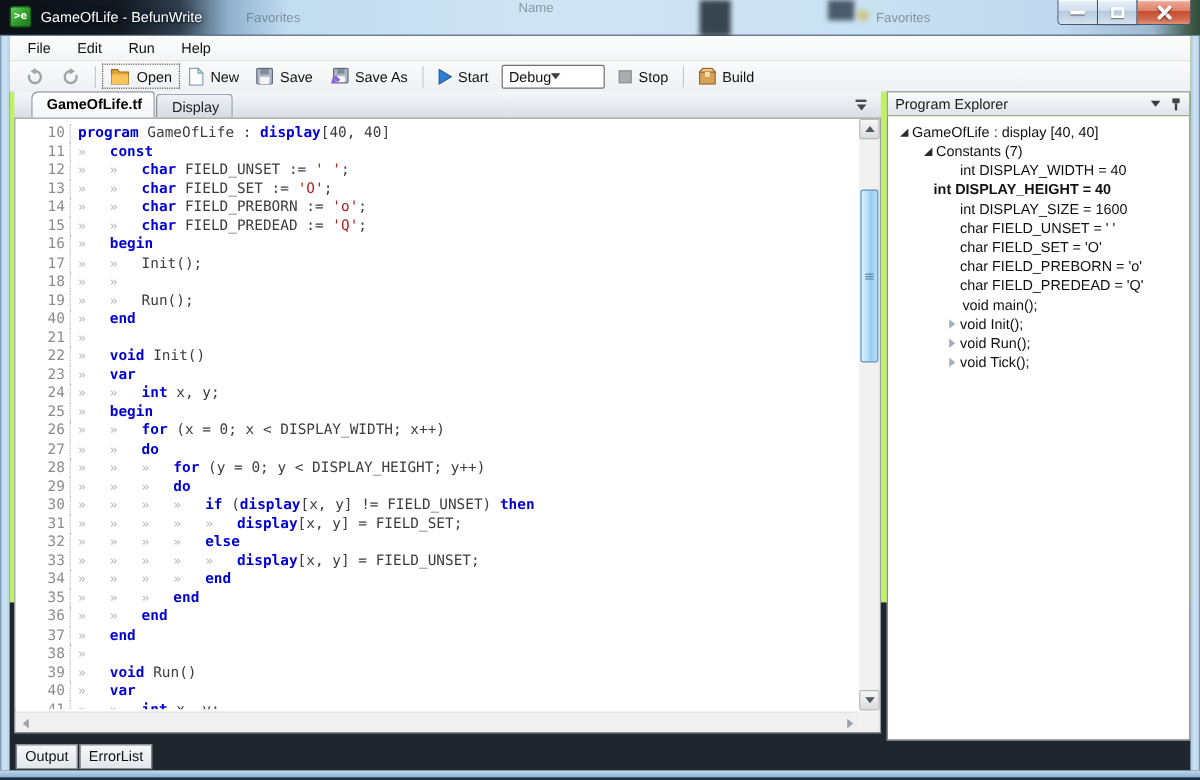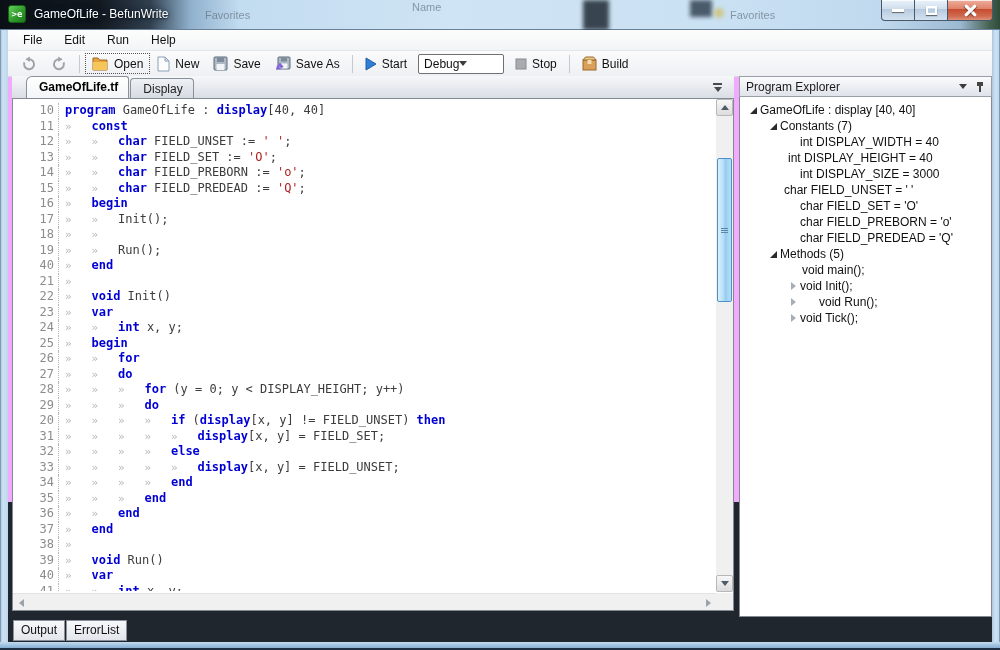--- a/index.html
+++ b/index.html
@@ -33,21 +33,21 @@
   .glyph-close i:last-child  { transform:rotate(-45deg); }
 
   
   .frame-l,.frame-r { position:absolute; top:30px; width:8px; height:612px;
     background:linear-gradient(90deg,#a9c6e0,#cde2f3 40%,#bdd7ec); box-shadow:inset 1px 0 0 #7e99b4; }
   .frame-l { left:0; } .frame-r { left:992px; box-shadow:inset -1px 0 0 #7e99b4; }
   .frame-b { position:absolute; left:0; top:642px; width:1000px; height:8px;
     background:linear-gradient(#c4dcf0,#9cc0de 60%,#86aed2); border-bottom:2px solid #1d2f42; }
 
   
-  .client { position:absolute; left:8px; top:30px; width:984px; height:472px; background:#f0abfc; }
+  .client { position:absolute; left:8px; top:30px; width:984px; height:472px; background:#bef264; }
 
   .menubar { position:absolute; left:0; top:0; width:984px; height:21px;
     background:linear-gradient(#fdfdfd,#f2f4f6); border-bottom:1px solid #e3e6ea; display:flex; align-items:center; padding-left:4px; }
   .menu-item { font-size:12px; color:#111; padding:2px 11px; }
 
   .toolbar { position:absolute; left:0; top:21px; width:984px; height:26px;
     background:linear-gradient(#fbfbfc,#eef0f3); border-bottom:1px solid #d8dce1; display:flex; align-items:center; padding-left:6px; }
   .tbtn { display:flex; align-items:center; gap:5px; font-size:12px; color:#111; padding:2px 6px; border:1px solid transparent; }
   .tbtn.focused { border:1px dotted #555; }
   .tsep { width:1px; height:18px; background:#c6cad0; margin:0 5px; }
@@ -118,21 +118,21 @@
 </head>
 <body>
 
 <div id="stage">
 
   <div class="titlebar">
     <div class="ghost-band" style="left:583px;top:0;width:26px;height:30px;background:#141e28;"></div>
     <div class="ghost-band" style="left:690px;top:0;width:22px;height:17px;background:#2a3a48;"></div>
     <div class="ghost-band" style="left:714px;top:8px;width:10px;height:10px;background:#cfc06a;border-radius:50%;"></div>
     <span class="ghost" style="left:205px;top:9px;">Favorites</span>
-    <span class="ghost" style="left:412px;top:1px;">Name</span>
+    <span class="ghost" style="left:432px;top:1px;">Name</span>
     <span class="ghost" style="left:730px;top:9px;">Favorites</span>
 
     <div class="app-icon">&gt;e</div>
     <div class="win-title">GameOfLife - BefunWrite</div>
 
     <div class="winbtns">
       <div class="winbtn min">
           <div class="glyph-min"></div>
         </div>
       <div class="winbtn max">
@@ -258,25 +258,25 @@
                 <div class="cl"><span class="ln">16</span><span class="tb">»</span><span class="kw">begin</span></div>
                 <div class="cl"><span class="ln">17</span><span class="tb">»</span><span class="tb">»</span><span class="pl">Init();</span></div>
                 <div class="cl"><span class="ln">18</span><span class="tb">»</span><span class="tb">»</span></div>
                 <div class="cl"><span class="ln">19</span><span class="tb">»</span><span class="tb">»</span><span class="pl">Run();</span></div>
                 <div class="cl"><span class="ln">40</span><span class="tb">»</span><span class="kw">end</span></div>
                 <div class="cl"><span class="ln">21</span><span class="tb">»</span></div>
                 <div class="cl"><span class="ln">22</span><span class="tb">»</span><span class="kw">void</span><span class="pl"> Init()</span></div>
                 <div class="cl"><span class="ln">23</span><span class="tb">»</span><span class="kw">var</span></div>
                 <div class="cl"><span class="ln">24</span><span class="tb">»</span><span class="tb">»</span><span class="kw">int</span><span class="pl"> x, y;</span></div>
                 <div class="cl"><span class="ln">25</span><span class="tb">»</span><span class="kw">begin</span></div>
-                <div class="cl"><span class="ln">26</span><span class="tb">»</span><span class="tb">»</span><span class="kw">for</span></div>
+                <div class="cl"><span class="ln">26</span><span class="tb">»</span><span class="tb">»</span><span class="kw">for</span><span class="pl"> (x = 0; x &lt; DISPLAY_WIDTH; x++)</span></div>
                 <div class="cl"><span class="ln">27</span><span class="tb">»</span><span class="tb">»</span><span class="kw">do</span></div>
                 <div class="cl"><span class="ln">28</span><span class="tb">»</span><span class="tb">»</span><span class="tb">»</span><span class="kw">for</span><span class="pl"> (y = 0; y &lt; DISPLAY_HEIGHT; y++)</span></div>
                 <div class="cl"><span class="ln">29</span><span class="tb">»</span><span class="tb">»</span><span class="tb">»</span><span class="kw">do</span></div>
-                <div class="cl"><span class="ln">20</span><span class="tb">»</span><span class="tb">»</span><span class="tb">»</span><span class="tb">»</span><span class="kw">if</span><span class="pl"> (</span><span class="kw">display</span><span class="pl">[x, y] != FIELD_UNSET) </span><span class="kw">then</span></div>
+                <div class="cl"><span class="ln">30</span><span class="tb">»</span><span class="tb">»</span><span class="tb">»</span><span class="tb">»</span><span class="kw">if</span><span class="pl"> (</span><span class="kw">display</span><span class="pl">[x, y] != FIELD_UNSET) </span><span class="kw">then</span></div>
                 <div class="cl"><span class="ln">31</span><span class="tb">»</span><span class="tb">»</span><span class="tb">»</span><span class="tb">»</span><span class="tb">»</span><span class="kw">display</span><span class="pl">[x, y] = FIELD_SET;</span></div>
                 <div class="cl"><span class="ln">32</span><span class="tb">»</span><span class="tb">»</span><span class="tb">»</span><span class="tb">»</span><span class="kw">else</span></div>
                 <div class="cl"><span class="ln">33</span><span class="tb">»</span><span class="tb">»</span><span class="tb">»</span><span class="tb">»</span><span class="tb">»</span><span class="kw">display</span><span class="pl">[x, y] = FIELD_UNSET;</span></div>
                 <div class="cl"><span class="ln">34</span><span class="tb">»</span><span class="tb">»</span><span class="tb">»</span><span class="tb">»</span><span class="kw">end</span></div>
                 <div class="cl"><span class="ln">35</span><span class="tb">»</span><span class="tb">»</span><span class="tb">»</span><span class="kw">end</span></div>
                 <div class="cl"><span class="ln">36</span><span class="tb">»</span><span class="tb">»</span><span class="kw">end</span></div>
                 <div class="cl"><span class="ln">37</span><span class="tb">»</span><span class="kw">end</span></div>
                 <div class="cl"><span class="ln">38</span><span class="tb">»</span></div>
                 <div class="cl"><span class="ln">39</span><span class="tb">»</span><span class="kw">void</span><span class="pl"> Run()</span></div>
                 <div class="cl"><span class="ln">40</span><span class="tb">»</span><span class="kw">var</span></div>
@@ -330,61 +330,55 @@
               <div class="trow" style="padding-left: 26px;">
                 <span class="exp-spot">
                   <span class="exp-open"></span>
                 </span>
                 <span>Constants (7)</span>
               </div>
               <div class="trow" style="padding-left: 46px;">
                 <span class="exp-spot"></span>
                 <span>int DISPLAY_WIDTH = 40</span>
               </div>
-              <div class="trow" style="padding-left: 34px;">
+              <div class="trow" style="padding-left: 24px; font-weight: bold;">
                 <span class="exp-spot"></span>
                 <span>int DISPLAY_HEIGHT = 40</span>
               </div>
               <div class="trow" style="padding-left: 46px;">
                 <span class="exp-spot"></span>
-                <span>int DISPLAY_SIZE = 3000</span>
-              </div>
-              <div class="trow" style="padding-left: 30px; align-items: center;">
+                <span>int DISPLAY_SIZE = 1600</span>
+              </div>
+              <div class="trow" style="padding-left: 46px; align-items: center;">
                 <span class="exp-spot"></span>
                 <span>char FIELD_UNSET = ' '</span>
               </div>
               <div class="trow" style="padding-left: 46px;">
                 <span class="exp-spot"></span>
                 <span>char FIELD_SET = 'O'</span>
               </div>
               <div class="trow" style="padding-left: 46px;">
                 <span class="exp-spot"></span>
                 <span>char FIELD_PREBORN = 'o'</span>
               </div>
               <div class="trow" style="padding-left: 46px;">
                 <span class="exp-spot"></span>
                 <span>char FIELD_PREDEAD = 'Q'</span>
-              </div>
-              <div class="trow" style="padding-left: 26px;">
-                <span class="exp-spot">
-                  <span class="exp-open"></span>
-                </span>
-                <span>Methods (5)</span>
               </div>
               <div class="trow" style="padding-left: 48px;">
                 <span class="exp-spot"></span>
                 <span>void main();</span>
               </div>
               <div class="trow" style="padding-left: 46px;">
                 <span class="exp-spot">
                   <span class="exp-closed"></span>
                 </span>
                 <span>void Init();</span>
               </div>
-              <div class="trow" style="padding-left: 46px; gap: 19px;">
+              <div class="trow" style="padding-left: 46px;">
                 <span class="exp-spot">
                   <span class="exp-closed"></span>
                 </span>
                 <span>void Run();</span>
               </div>
               <div class="trow" style="padding-left: 46px;">
                 <span class="exp-spot">
                   <span class="exp-closed"></span>
                 </span>
                 <span>void Tick();</span>

